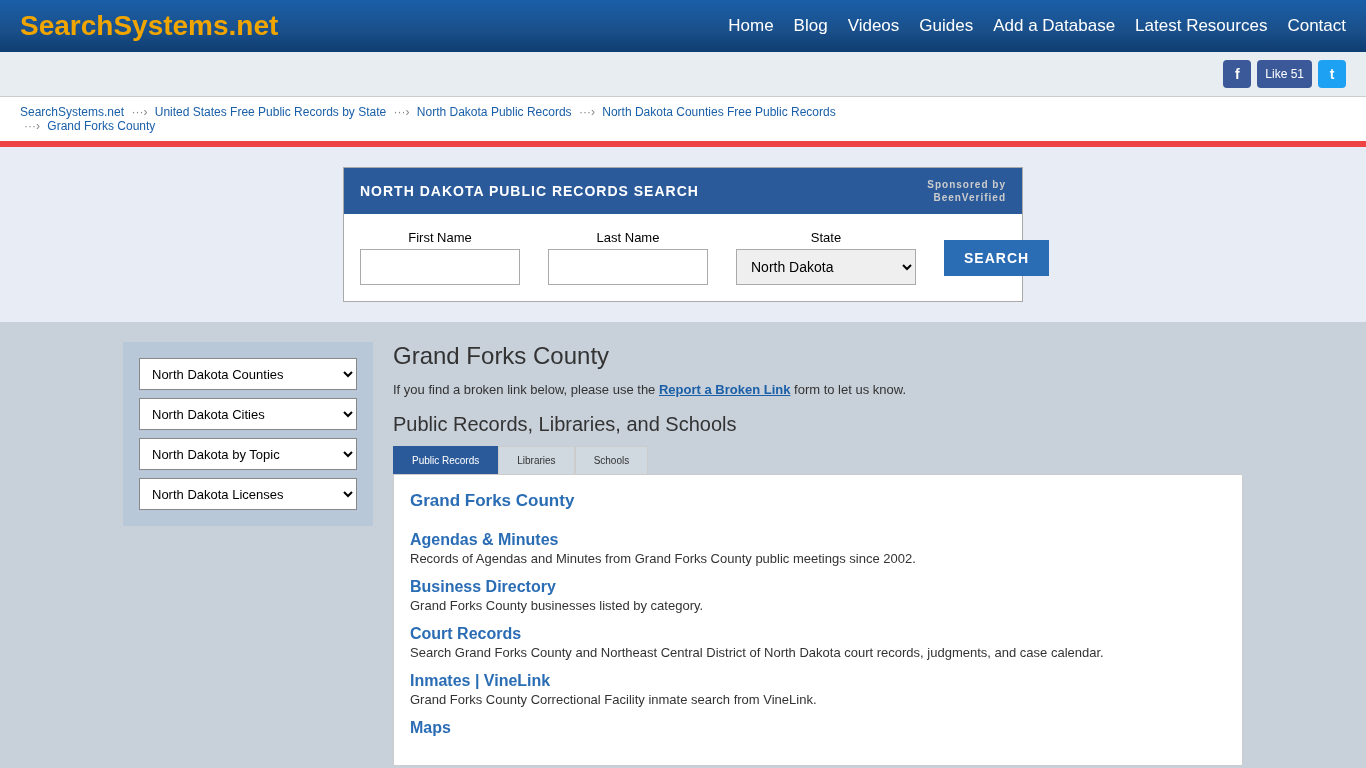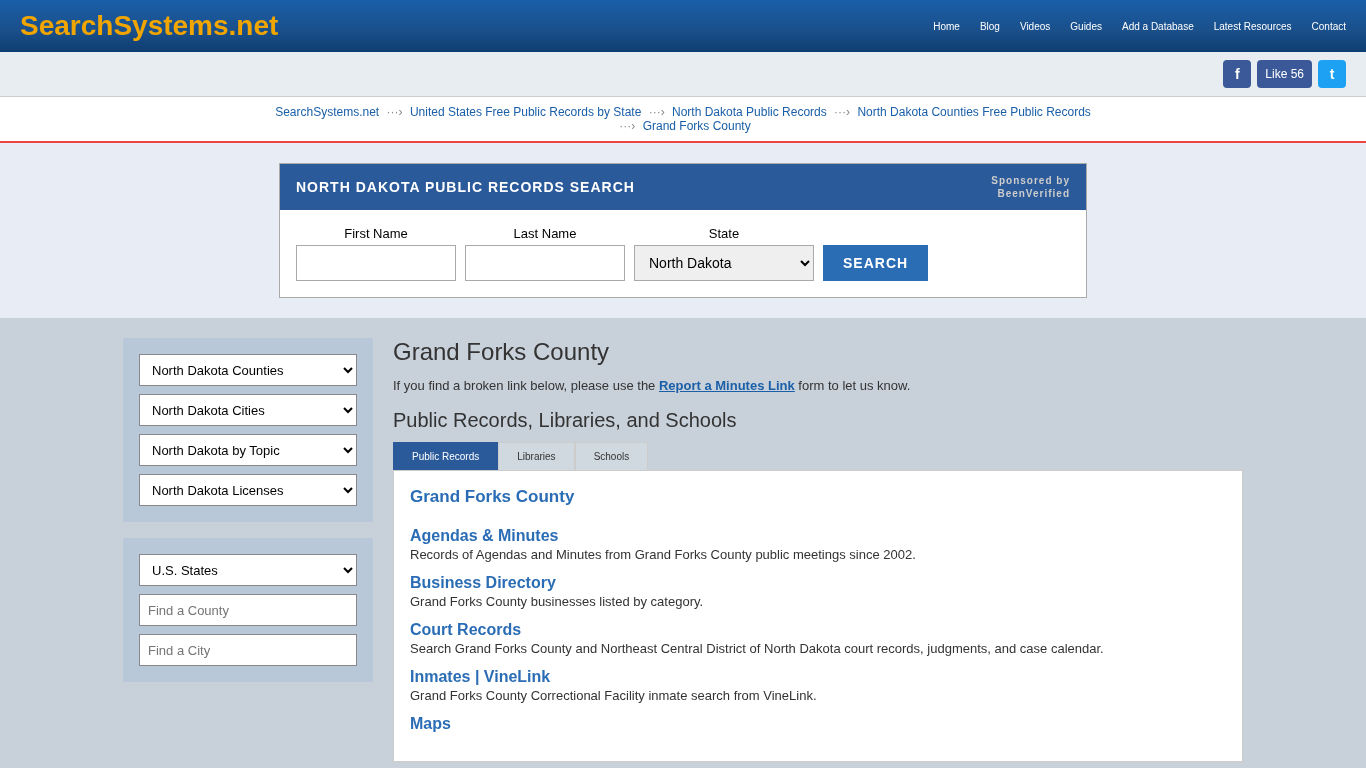--- a/index.html
+++ b/index.html
@@ -26,21 +26,21 @@
       font-size: 28px;
     }
     #nav {
       display: flex;
       gap: 20px;
       align-items: center;
     }
     #nav a {
       color: white;
       text-decoration: none;
-      font-size: 10px;
+      font-size: 17px;
       text-align: right;
     }
 
     
     #social-bar {
       background: #e8edf2;
       padding: 8px 20px;
       display: flex;
       justify-content: flex-end;
       align-items: center;
@@ -72,36 +72,35 @@
       align-items: center;
       gap: 4px;
     }
 
     
     #breadcrumb {
       background: white;
       padding: 8px 20px;
       font-size: 12px;
       color: #333;
-      border-bottom: 2px solid #ef4444;
-      text-align: center;
+      border-bottom: 6px solid #ef4444;
     }
     #breadcrumb a { color: #1a5fa8; text-decoration: none; }
     #breadcrumb .arrow { color: #888; margin: 0 4px; }
 
     
     #search-section {
       background: #e8edf5;
       padding: 20px;
       text-align: center;
     }
     #search-box {
       background: white;
       display: inline-block;
-      width: 808px;
+      width: 680px;
       border: 1px solid #aaa;
     }
     #search-title-bar {
       background: #2a5a9a;
       color: white;
       font-weight: bold;
       font-size: 14px;
       letter-spacing: 1px;
       padding: 10px 16px;
       display: flex;
@@ -111,22 +110,22 @@
     #search-title-bar .sponsored {
       font-size: 10px;
       font-weight: bold;
       color: #ccc;
       text-align: right;
       line-height: 1.3;
     }
     #search-fields {
       padding: 16px;
       display: flex;
-      gap: 9px;
-      align-items: flex-end;
+      gap: 28px;
+      align-items: center;
     }
     .field-group { display: flex; flex-direction: column; gap: 4px; }
     .field-group label { font-size: 13px; }
     .field-group input {
       border: 1px solid #aaa;
       padding: 6px 8px;
       font-size: 14px;
       width: 160px;
       height: 36px;
     }
@@ -286,21 +285,21 @@
       <a href="#">Guides</a>
       <a href="#">Add a Database</a>
       <a href="#">Latest Resources</a>
       <a href="#">Contact</a>
     </nav>
 </header>
 
 <div id="social-bar">
   <div class="social-btn fb-btn">f</div>
   <div class="like-btn">
-    <span>Like 56</span>
+    <span>Like 51</span>
   </div>
   <div class="social-btn tw-btn">t</div>
 </div>
 
 <div id="breadcrumb">
   <a href="#">SearchSystems.net</a>
   <span class="arrow">···›</span>
   <a href="#">United States Free Public Records by State</a>
   <span class="arrow">···›</span>
   <a href="#">North Dakota Public Records</a>
@@ -340,31 +339,26 @@
 
 <div id="main">
 
   <div id="sidebar">
     <div class="sidebar-box">
       <select id="counties-select"><option value="North Dakota Counties">North Dakota Counties</option></select>
       <select id="cities-select"><option value="North Dakota Cities">North Dakota Cities</option></select>
       <select id="topic-select"><option value="North Dakota by Topic">North Dakota by Topic</option></select>
       <select id="licenses-select"><option value="North Dakota Licenses">North Dakota Licenses</option></select>
     </div>
-    <div class="sidebar-box">
-      <select id="us-states-select"><option value="U.S. States">U.S. States</option></select>
-      <input type="text" id="find-county-input" placeholder="Find a County" style="">
-      <input type="text" id="find-city-input" placeholder="Find a City" style="">
-    </div>
   </div>
 
   <div id="content">
     <h1 id="page-title">Grand Forks County</h1>
     <p id="broken-link-notice">
-      <span>If you find a broken link below, please use the </span><a href="#">Report a Minutes Link</a><span> form to let us know.</span>
+      <span>If you find a broken link below, please use the </span><a href="#">Report a Broken Link</a><span> form to let us know.</span>
     </p>
     <h2 id="section-title">Public Records, Libraries, and Schools</h2>
 
     <div id="tabs">
       <div class="tab active">Public Records</div>
       <div class="tab">Libraries</div>
       <div class="tab">Schools</div>
     </div>
 
     <div id="records-panel">

